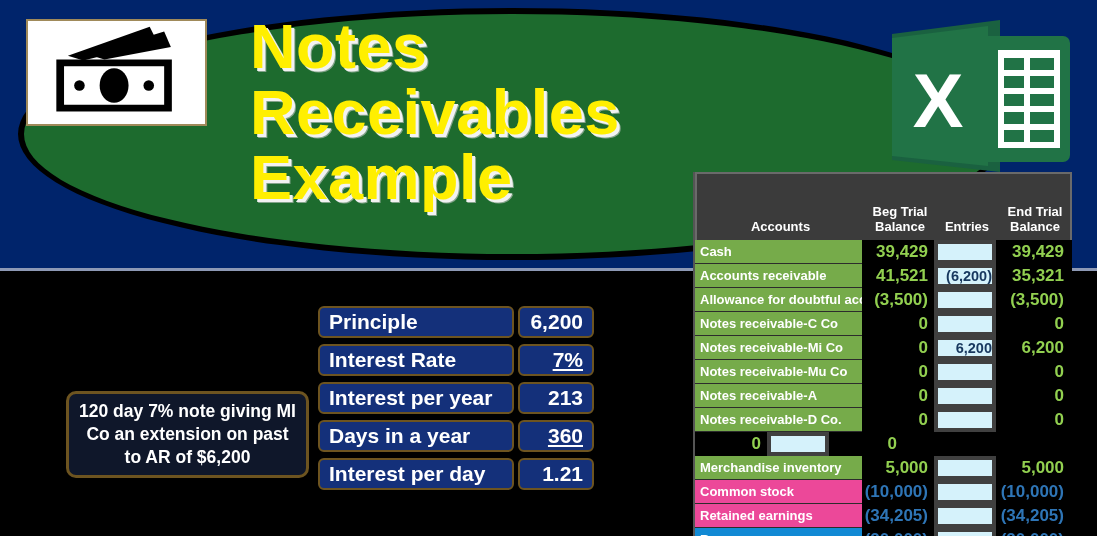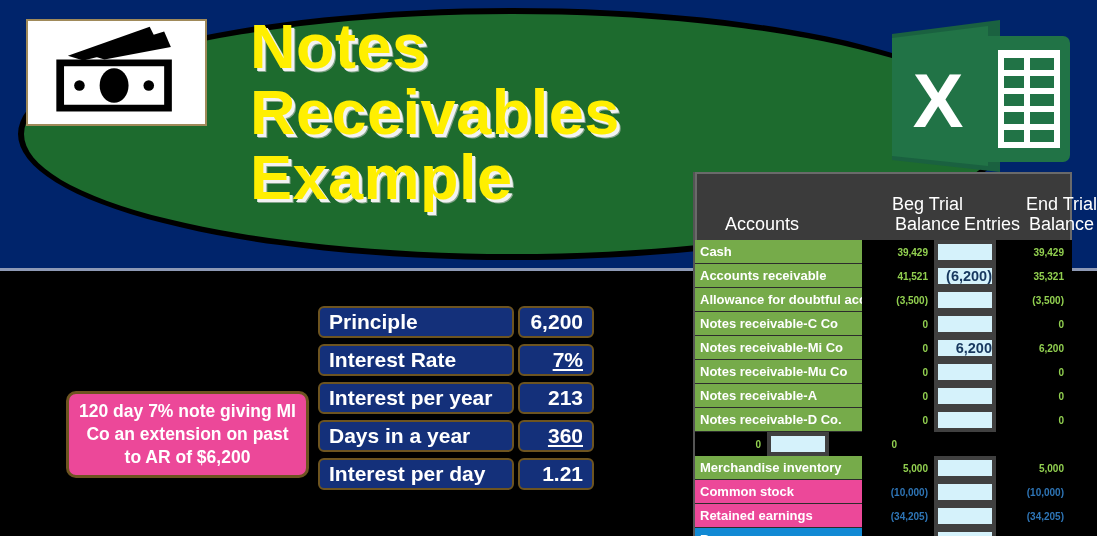--- a/index.html
+++ b/index.html
@@ -56,21 +56,21 @@
   
   .excel-logo {
     position: absolute; left: 888px; top: 14px; width: 186px; height: 165px;
     z-index: 5;
   }
   .excel-logo svg { display: block; width: 100%; height: 100%; }
 
   
   .note-box {
     position: absolute; left: 66px; top: 391px; width: 243px; height: 87px;
-    background: #ec4899;
+    background: #0f172a;
     border: 3px solid #6d5420;
     border-radius: 10px;
     display: flex; align-items: center; justify-content: center;
     padding: 2px 8px;
     z-index: 3;
   }
   .note-text {
     color: #ffffff; font-size: 17.5px; font-weight: bold;
     line-height: 1.32; text-align: center;
   }
@@ -98,43 +98,43 @@
     position: absolute; left: 693px; top: 172px; width: 379px; height: 364px;
     z-index: 6; background: #000000;
     border-left: 2px solid #555; 
     font-size: 12.5px;
   }
   .sheet-head {
     display: flex; height: 68px; background: #3b3b3b;
     border: 2px solid #6a6a6a; border-bottom: none;
   }
   .hcell {
-    display: flex; align-items: flex-end; 
-    color: #ffffff; font-weight: normal; font-size: 18px;
+    display: flex; align-items: flex-end; justify-content: center;
+    color: #ffffff; font-weight: bold; font-size: 13px;
     padding-bottom: 5px; line-height: 1.15; text-align: center;
   }
-  .hcell.accounts { flex: 0 0 167px; margin-left: 28px; }
+  .hcell.accounts { flex: 0 0 167px; }
   .hcell.beg   { flex: 0 0 72px; }
   .hcell.ent   { flex: 0 0 62px; }
   .hcell.end   { flex: 0 0 74px; }
 
   .srow { display: flex; height: 24px; align-items: stretch; }
   .c-acct {
     flex: 0 0 167px; display: flex; align-items: center;
     padding-left: 5px; font-weight: bold; font-size: 13px;
     color: #ffffff; overflow: hidden; white-space: nowrap;
     border-bottom: 1px solid #2c2c2c;
   }
   .srow.green  .c-acct { background: #76ab4a; }
   .srow.blue   .c-acct { background: #ec4899; }
   .srow.blue2  .c-acct { background: #1189d4; }
 
   .c-num {
     display: flex; align-items: center; justify-content: flex-end;
-    padding-right: 6px; font-weight: bold; font-size: 10px;
+    padding-right: 6px; font-weight: bold; font-size: 17px;
     background: #000000;
   }
   .c-beg { flex: 0 0 72px; }
   .c-end { flex: 0 0 74px; }
   .srow.green .c-num { color: #92d050; }
   .srow.blue .c-num, .srow.blue2 .c-num { color: #2e75b6; }
 
   .c-ent {
     flex: 0 0 62px; display: flex; align-items: center; justify-content: flex-end;
     font-weight: bold; font-size: 14.5px;

